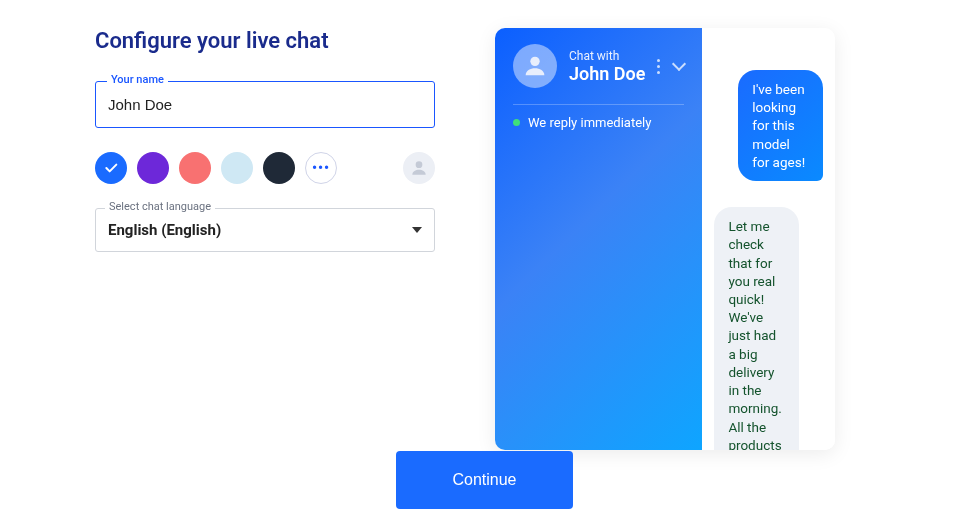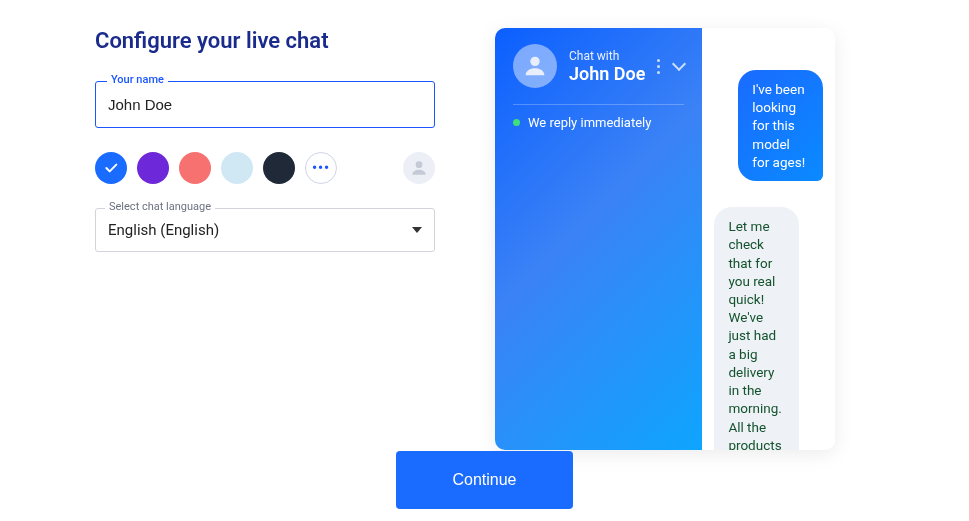--- a/index.html
+++ b/index.html
@@ -83,20 +83,21 @@
   }
   .select-box {
     width: 100%;
     border: 1px solid #d1d5db;
     border-radius: 3px;
     padding: 12px 12px;
     font-size: 15px;
     color: #222;
     display: flex; align-items: center; justify-content: space-between;
     cursor: pointer;
+    font-weight: bold;
   }
   .caret-down {
     width: 0; height: 0;
     border-left: 5px solid transparent;
     border-right: 5px solid transparent;
     border-top: 6px solid #333;
   }
 
   
   .right { flex: 0 0 340px; }

